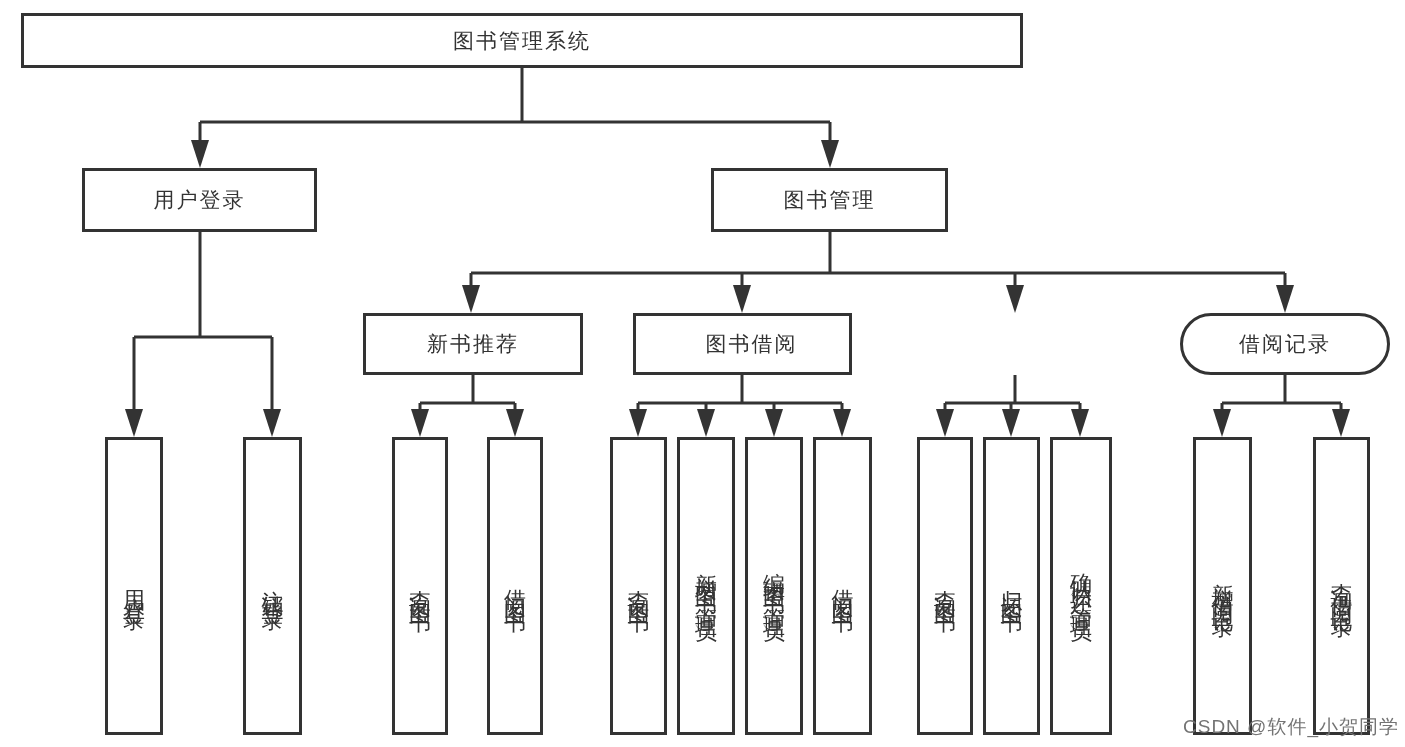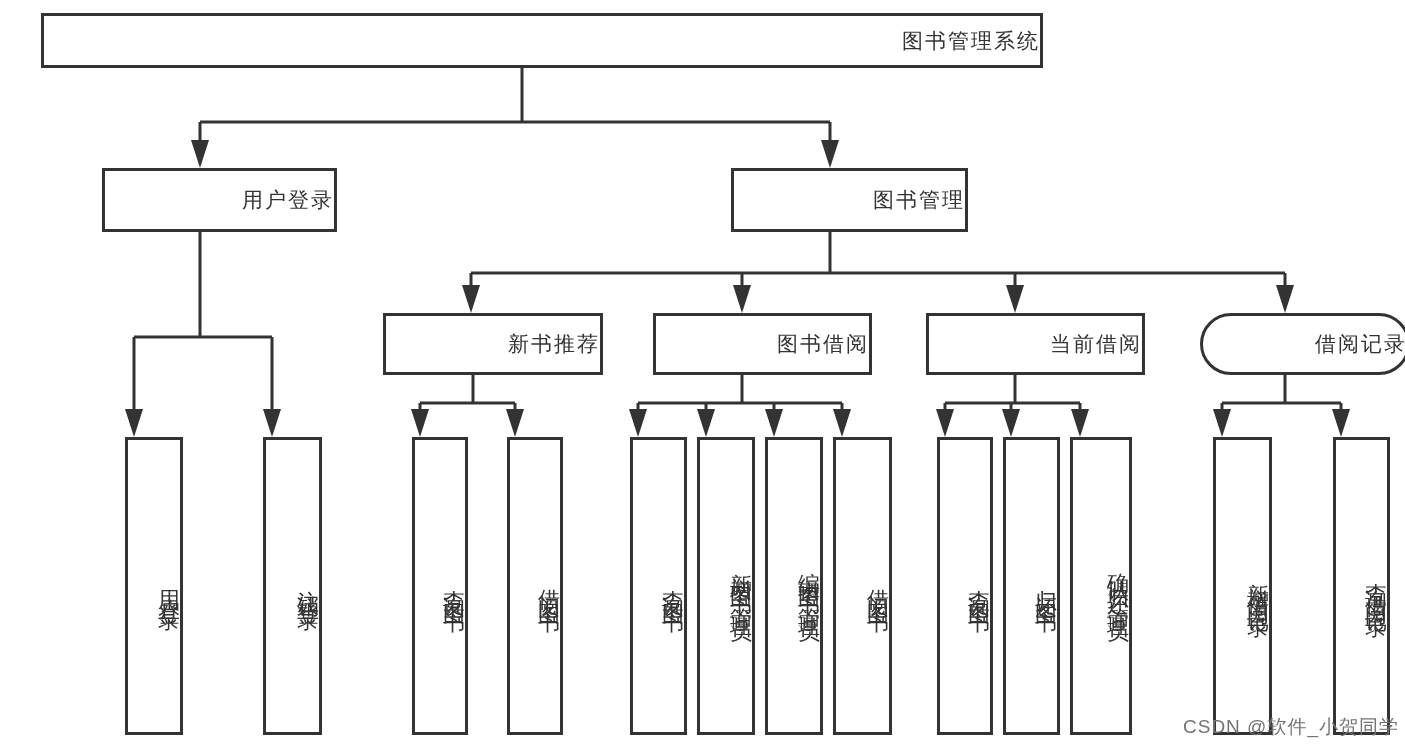--- a/index.html
+++ b/index.html
@@ -23,23 +23,22 @@
     height: 747px;
     z-index: 1;
   }
   .box {
     position: absolute;
     box-sizing: border-box;
     border: 3px solid #333333;
     background: #ffffff;
     display: flex;
     align-items: center;
-    justify-content: flex-end;
+    justify-content: center;
     z-index: 2;
-    margin-left: 20px;
   }
   .h-label {
     font-size: 21px;
     color: #333333;
     letter-spacing: 2px;
     white-space: nowrap;
   }
   .v-label {
     writing-mode: vertical-rl;
     text-orientation: mixed;
@@ -132,23 +131,20 @@
   <div class="box" id="box-l3-0">
     <span class="h-label">新书推荐</span>
   </div>
 
   <div class="box" id="box-l2-1">
     <span class="h-label">图书管理</span>
   </div>
   <div class="box" id="box-l3-1">
     <span class="h-label">图书借阅</span>
   </div>
-  <div class="box" id="box-l3-2">
-    <span class="h-label">当前借阅</span>
-  </div>
   <div class="box" id="box-l3-3">
     <span class="h-label">借阅记录</span>
   </div>
 
   <div class="box leaf" id="leaf-0">
     <span class="v-label">用户登录</span>
   </div>
   <div class="box leaf" id="leaf-1">
     <span class="v-label">注销登录</span>
   </div>

